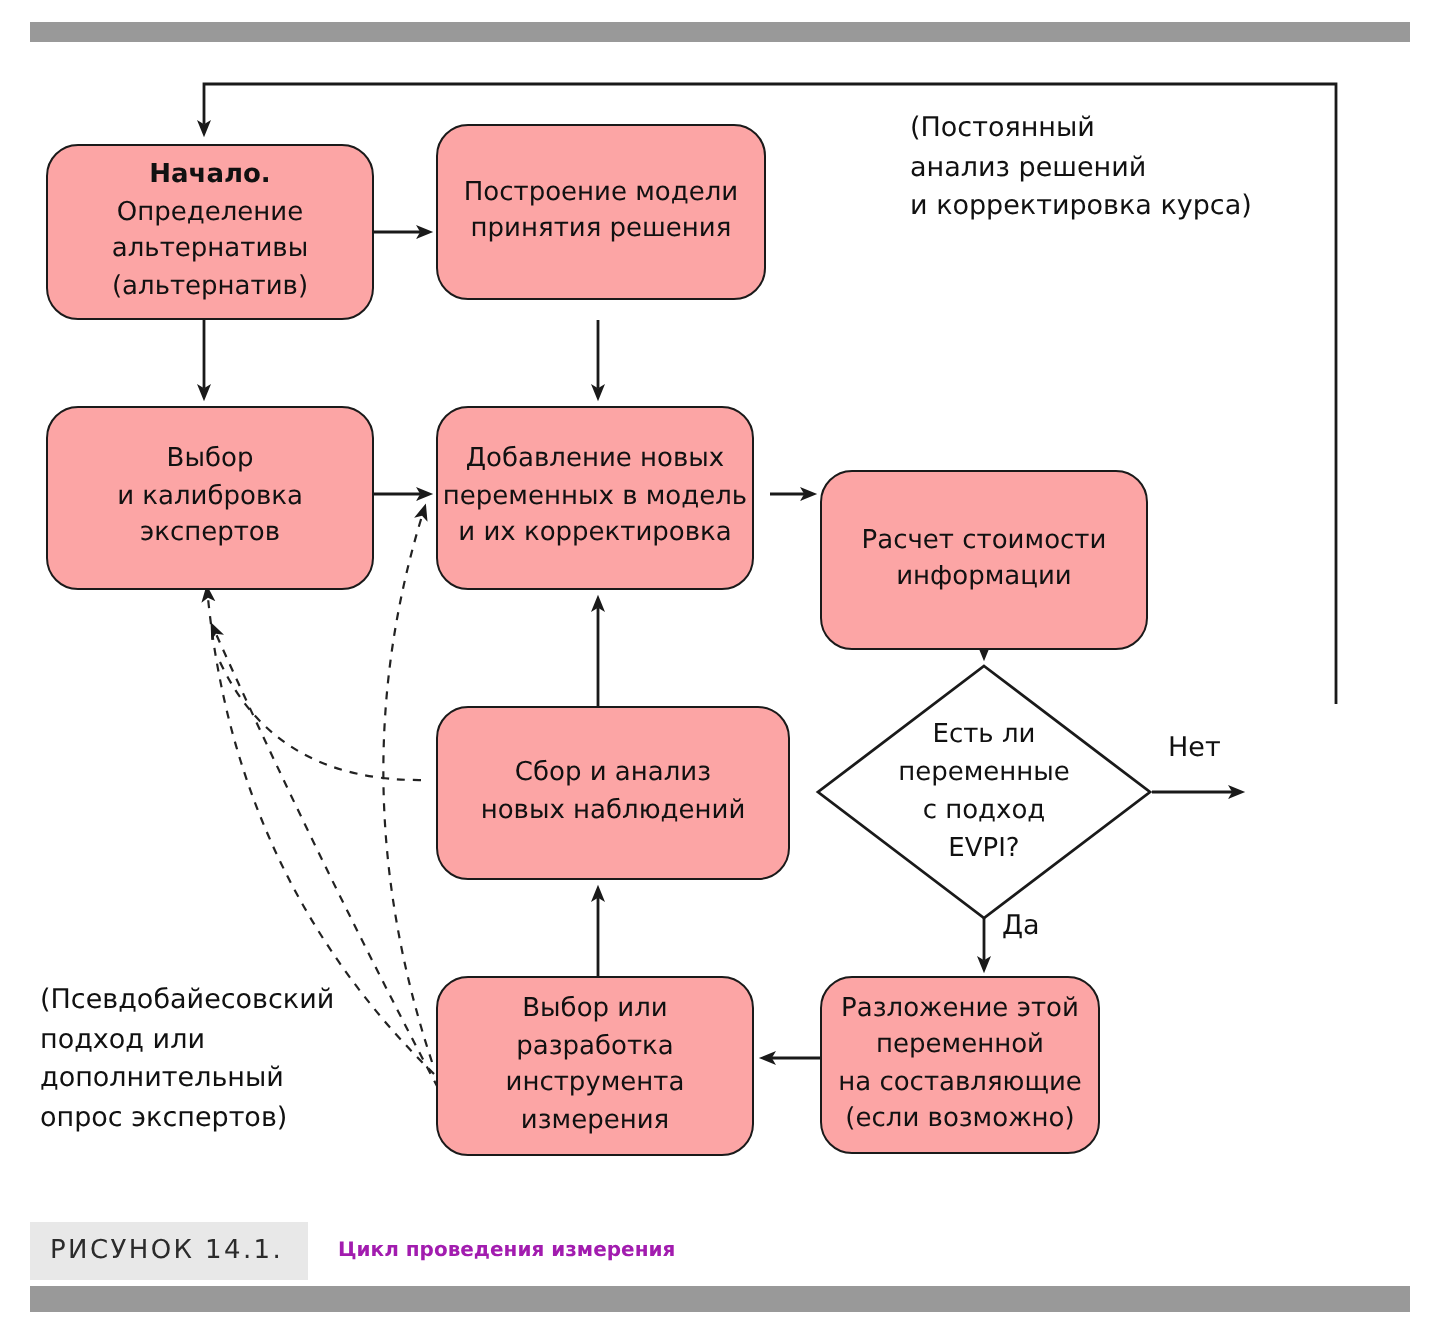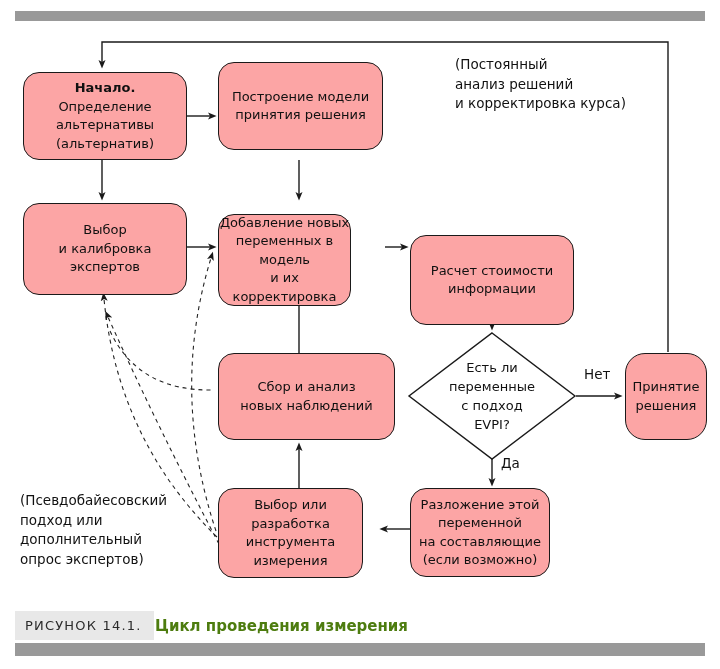--- a/index.html
+++ b/index.html
@@ -56,23 +56,23 @@
 
   .caption-label-box{
     position:absolute;left:15px;top:611px;width:139px;height:29px;
     background:var(--caption_bg);
     display:flex;align-items:center;
     padding-left:10px;box-sizing:border-box;
     font-size:13px;letter-spacing:1.2px;color:#2b2b2b;
     z-index:2;
   }
   .caption-title{
-    position:absolute;left:155px;top:611px;height:29px;
+    position:absolute;left:169px;top:611px;height:29px;
     display:flex;align-items:center;
-    font-size:15px;font-weight:bold;color:#4d7c0f;
+    font-size:10px;font-weight:bold;color:#a21caf;
     z-index:2;
   }
 </style>
 </head>
 <body>
 
 <div class="page">
 
   <div class="bar top"></div>
 
@@ -115,56 +115,52 @@
     <span class="txt">Построение модели
 принятия решения</span>
   </div>
 
   <div class="node" style="left:23px;top:203px;width:164px;height:92px;">
     <span class="txt">Выбор
 и калибровка
 экспертов</span>
   </div>
 
-  <div class="node" style="left:218px;top:214px;width:133px;height:92px;">
+  <div class="node" style="left:218px;top:203px;width:159px;height:92px;">
     <span class="txt">Добавление новых
 переменных в модель
 и их корректировка</span>
   </div>
 
   <div class="node" style="left:410px;top:203px;width:164px;height:90px;margin-top:32px;">
     <span class="txt">Расчет стоимости
 информации</span>
   </div>
 
   <div class="diamond-text" style="left:417px;top:350px;width:150px;height:92px;">
     <span class="txt">Есть ли
 переменные
 с подход
 EVPI?</span>
   </div>
 
-  <div class="node round-big" style="left:625px;top:353px;width:82px;height:87px;">
-    <span class="txt">Принятие
-решения</span>
-  </div>
 
   <div class="node" style="left:410px;top:488px;width:140px;height:89px;">
     <span class="txt">Разложение этой
 переменной
 на составляющие
 (если возможно)</span>
   </div>
 
   <div class="node" style="left:218px;top:353px;width:177px;height:87px;">
     <span class="txt">Сбор и анализ
 новых наблюдений</span>
   </div>
 
-  <div class="node" style="left:218px;top:488px;width:145px;height:90px;">
+  <div class="node" style="left:218px;top:488px;width:159px;height:90px;">
     <span class="txt">Выбор или
 разработка
 инструмента
 измерения</span>
   </div>
 
   <div class="edge-label" style="left:584px;top:366px;">Нет</div>
   <div class="edge-label" style="left:501px;top:455px;">Да</div>
 
   <div class="freefloat" style="left:20px;top:491px;">(Псевдобайесовский

